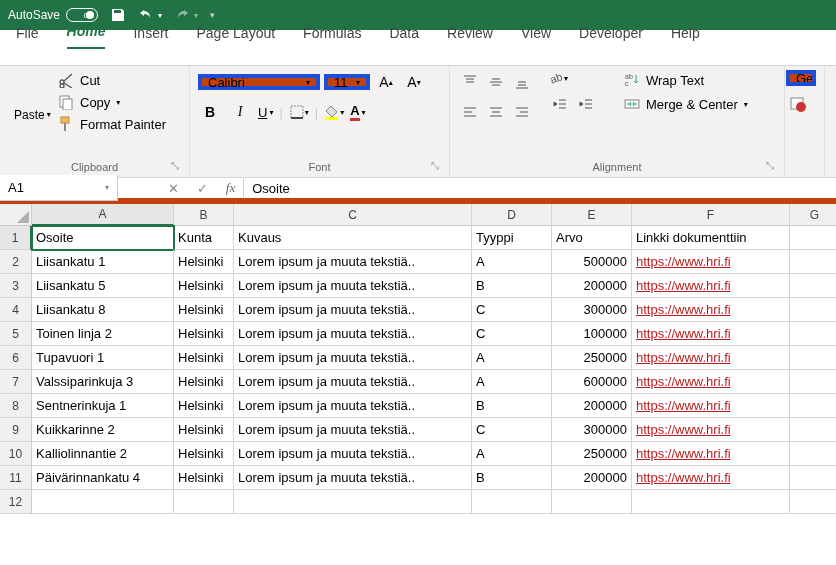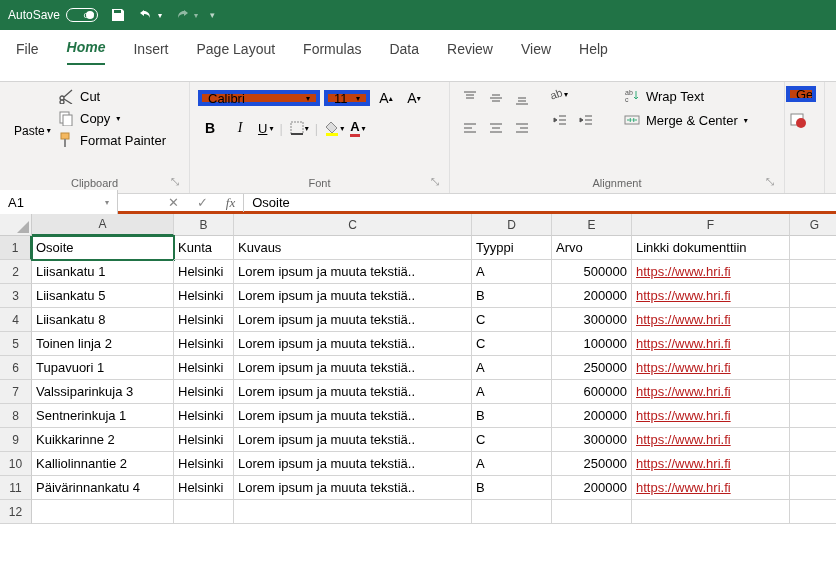--- a/index.html
+++ b/index.html
@@ -6,21 +6,21 @@
 body { width: 836px; height: 565px; overflow: hidden; background: #fff; font-size: 13px; }
 
 .titlebar { background: #217346; height: 30px; display: flex; align-items: center; padding: 0 8px; color: #fff; gap: 12px; }
 .autosave { display: flex; align-items: flex-end; gap: 6px; font-size: 12px; }
 .toggle { width: 32px; height: 14px; border: 1px solid #fff; border-radius: 8px; display: flex; align-items: center; padding: 0 3px; font-size: 8px; justify-content: flex-end; }
 .toggle-dot { width: 8px; height: 8px; background: #fff; border-radius: 50%; position: absolute; margin-left: -2px; }
 .titlebar-btn { display: flex; align-items: center; gap: 4px; cursor: pointer; }
 .titlebar svg { fill: #fff; }
 .small-arrow { font-size: 8px; }
 
-.ribbon-tabs { display: flex; height: 36px; align-items: flex-end; padding: 16px 16px; gap: 28px; background: #fff; border-bottom: 1px solid #d4d4d4; margin-top: 16px; }
+.ribbon-tabs { display: flex; height: 36px; align-items: flex-end; padding: 16px 16px; gap: 28px; background: #fff; border-bottom: 1px solid #d4d4d4; }
 .ribbon-tab { padding: 8px 0; font-size: 14px; color: #444; cursor: pointer; }
 .ribbon-tab.active { color: #217346; border-bottom: 2px solid #217346; font-weight: 600; font-style: italic; }
 
 .ribbon { height: 112px; background: #f3f2f1; display: flex; border-bottom: 1px solid #d4d4d4; }
 .group { border-right: 1px solid #e0e0e0; padding: 4px 8px 2px 8px; display: flex; flex-direction: column; justify-content: space-between; }
 .group-label { text-align: center; font-size: 11px; color: #666; padding: 2px 0; position: relative; }
 .launcher { position: absolute; right: 0; bottom: 3px; width: 12px; height: 12px; font-size: 10px; color: #888; cursor: pointer; }
 
 .clipboard-group { width: 190px; }
 .clipboard-body { display: flex; gap: 8px; flex: 1; }
@@ -39,21 +39,21 @@
 
 .align-group { width: 335px; }
 .align-rows { display: flex; gap: 14px; }
 .align-col { display: flex; flex-direction: column; gap: 6px; }
 .align-row { display: flex; gap: 2px; }
 .wrap-merge { display: flex; flex-direction: column; gap: 4px; padding-left: 8px; }
 .wrap-btn { display: flex; align-items: center; gap: 6px; cursor: pointer; font-size: 13px; padding: 2px 4px; }
 
 .number-group { width: 40px; align-items: flex-end; }
 
-.namebox-row { height: 20px; display: flex; align-items: center; border-bottom: 3px solid #c2410c; }
+.namebox-row { height: 26px; display: flex; align-items: center; border-bottom: 6px solid #c2410c; }
 .namebox { width: 118px; border: 1px solid #ccc; border-top: none; border-left: none; height: 26px; display: flex; align-items: center; padding: 0 8px; justify-content: space-between; background: #fff; font-size: 13px; }
 .fx-btns { display: flex; padding: 0 10px; gap: 18px; color: #888; }
 .fx-label { font-style: italic; font-family: "Cambria Math", serif; color: #666; padding: 0 8px; }
 .formula-text { padding: 0 8px; font-size: 13px; }
 
 .grid { display: flex; }
 .row-headers { display: flex; flex-direction: column; }
 .corner { width: 32px; height: 22px; background: #f0f0f0; border-right: 1px solid #ccc; border-bottom: 1px solid #ccc; position: relative; }
 .corner::after { content: ''; position: absolute; right: 2px; bottom: 2px; border: 6px solid transparent; border-right-color: #b0b0b0; border-bottom-color: #b0b0b0; }
 .row-hdr { width: 32px; height: 24px; background: #f0f0f0; border-right: 1px solid #ccc; border-bottom: 1px solid #d4d4d4; display: flex; align-items: center; justify-content: center; font-size: 12px; color: #444; }
@@ -106,20 +106,21 @@
 
 <div class="ribbon-tabs">
   <div class="ribbon-tab">File</div>
   <div class="ribbon-tab active">Home</div>
   <div class="ribbon-tab">Insert</div>
   <div class="ribbon-tab">Page Layout</div>
   <div class="ribbon-tab">Formulas</div>
   <div class="ribbon-tab">Data</div>
   <div class="ribbon-tab">Review</div>
   <div class="ribbon-tab">View</div>
+  <div class="ribbon-tab">Developer</div>
   <div class="ribbon-tab">Help</div>
 </div>
 
 <div class="ribbon">
   <div class="group clipboard-group">
     <div class="clipboard-body">
       <div class="paste-btn">
         <svg width="24" height="28" viewBox="0 0 24 28">
             <rect x="3" y="3" width="16" height="22" fill="#c69c6d" stroke="#8b6a42"></rect>
             <rect x="7" y="0" width="8" height="5" rx="1" fill="#999"></rect>

